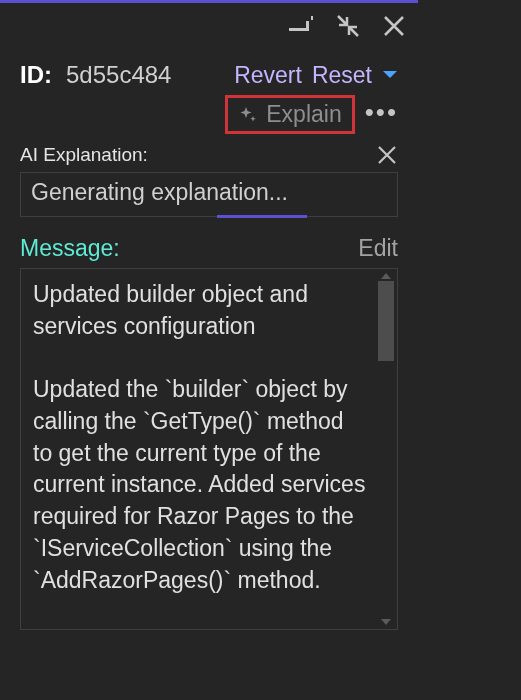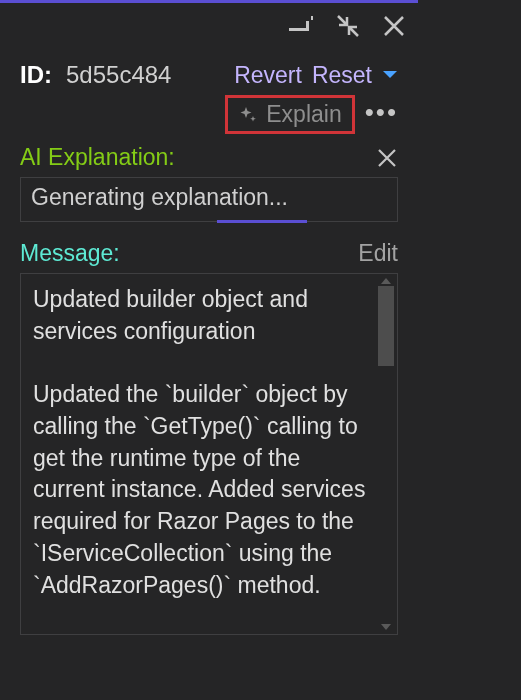--- a/index.html
+++ b/index.html
@@ -99,22 +99,22 @@
     padding-bottom: 6px;
   }
 
   .section-row {
     display: flex;
     align-items: center;
     justify-content: space-between;
     padding: 10px 20px 6px 20px;
   }
   .section-label {
-    color: #84cc16;
-    font-size: 23px;
+    color: #e5e5e5;
+    font-size: 19px;
   }
   .close-x {
     color: #c5c5c5;
     cursor: pointer;
   }
 
   .generating-box {
     margin: 0 20px 4px 20px;
     border: 1px solid #3f3f41;
     padding: 6px 10px 10px 10px;
@@ -263,21 +263,21 @@
     <div class="progress-segment"></div>
   </div>
 
   <div class="message-row">
     <span class="message-label">Message:</span>
     <span class="edit-link">Edit</span>
   </div>
   <div class="message-box-wrap">
     <div class="message-content">Updated builder object and services configuration
 
-Updated the `builder` object by calling the `GetType()` calling to get the runtime type of the current instance. Added services required for Razor Pages to the `IServiceCollection` using the `AddRazorPages()` method.</div>
+Updated the `builder` object by calling the `GetType()` method to get the current type of the current instance. Added services required for Razor Pages to the `IServiceCollection` using the `AddRazorPages()` method.</div>
     <div class="scrollbar">
       <span class="scroll-arrow">
         <svg width="12" height="10" viewBox="0 0 12 10">
             <path d="M1 8 L6 2 L11 8 Z" fill="#5a5a5a"></path>
           </svg>
       </span>
       <div class="scroll-track">
         <div class="scroll-thumb"></div>
       </div>
       <span class="scroll-arrow">

